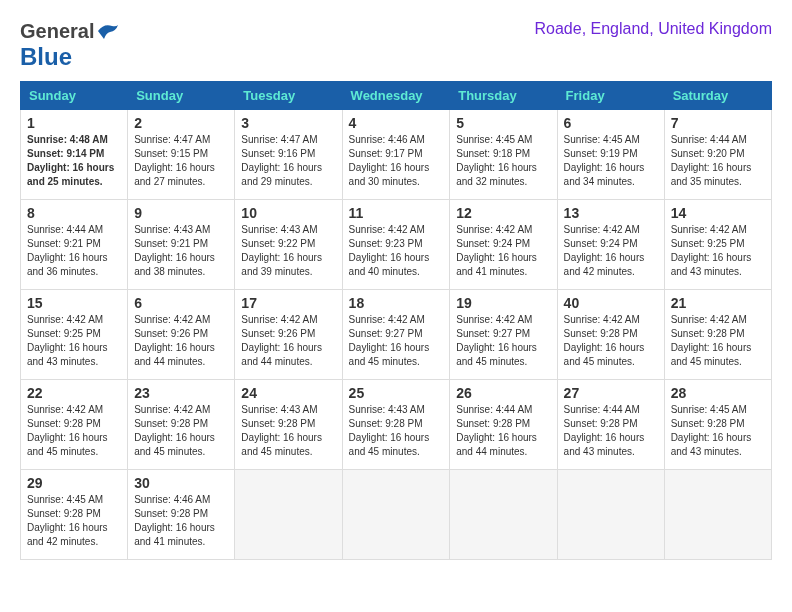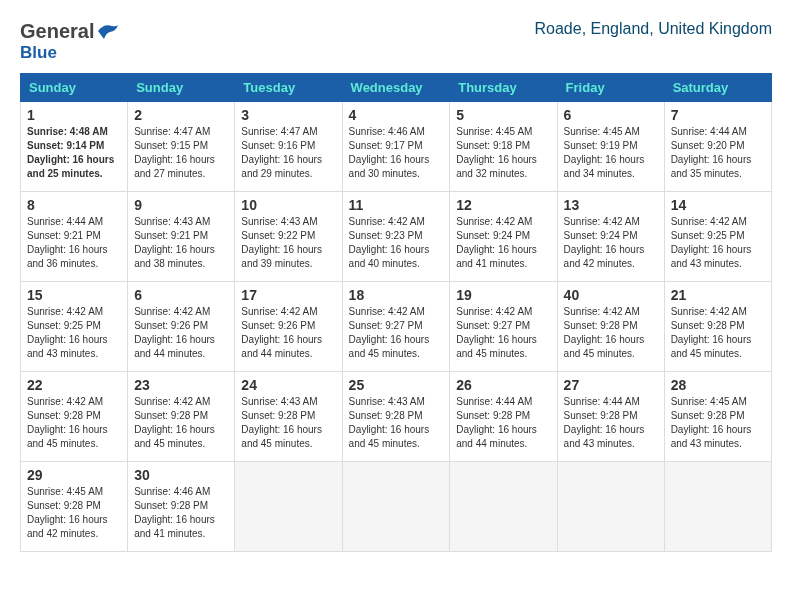--- a/index.html
+++ b/index.html
@@ -24,21 +24,21 @@
     .title-area {
       text-align: right;
     }
     .month-title {
       font-size: 36px;
       font-weight: bold;
       color: #333;
     }
     .location-title {
       font-size: 16px;
-      color: #0c4a6e;
+      color: #6d28d9;
     }
     table {
       width: 100%;
       border-collapse: collapse;
       border: 1px solid #ccc;
     }
     th {
       background-color: #1a5fa8;
       color: #5eead4;
       font-size: 13px;
@@ -74,21 +74,21 @@
     .logo-row {
       display: flex;
       align-items: center;
     }
     .logo-text-general {
       font-size: 20px;
       font-weight: bold;
       color: #444;
     }
     .logo-text-blue {
-      font-size: 17px;
+      font-size: 24px;
       font-weight: bold;
       color: #1a5fa8;
     }
   </style>
 </head>
 <body>
 
 <div class="header-area">
   <div class="logo">
     <div class="logo-row">

